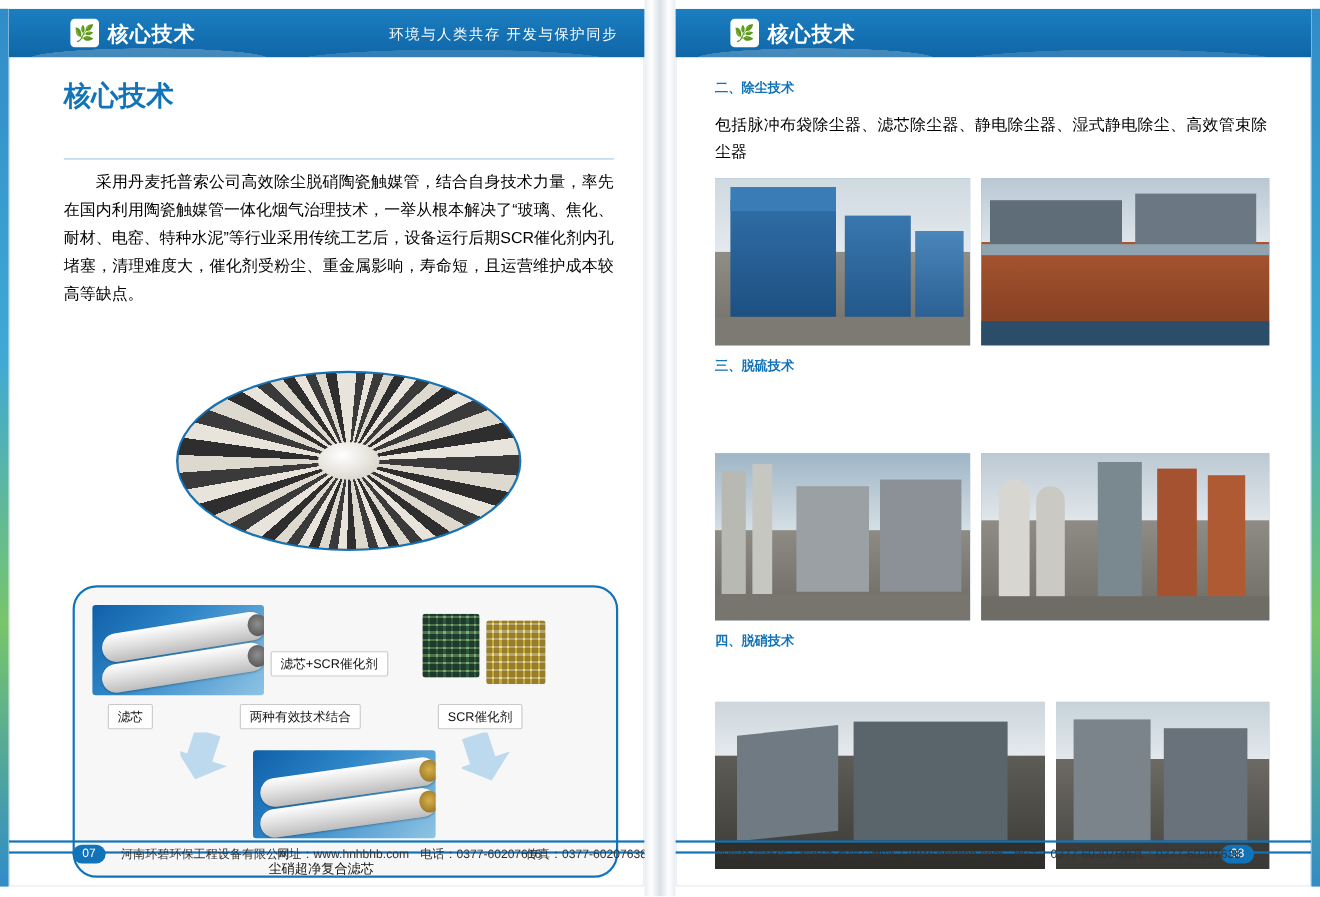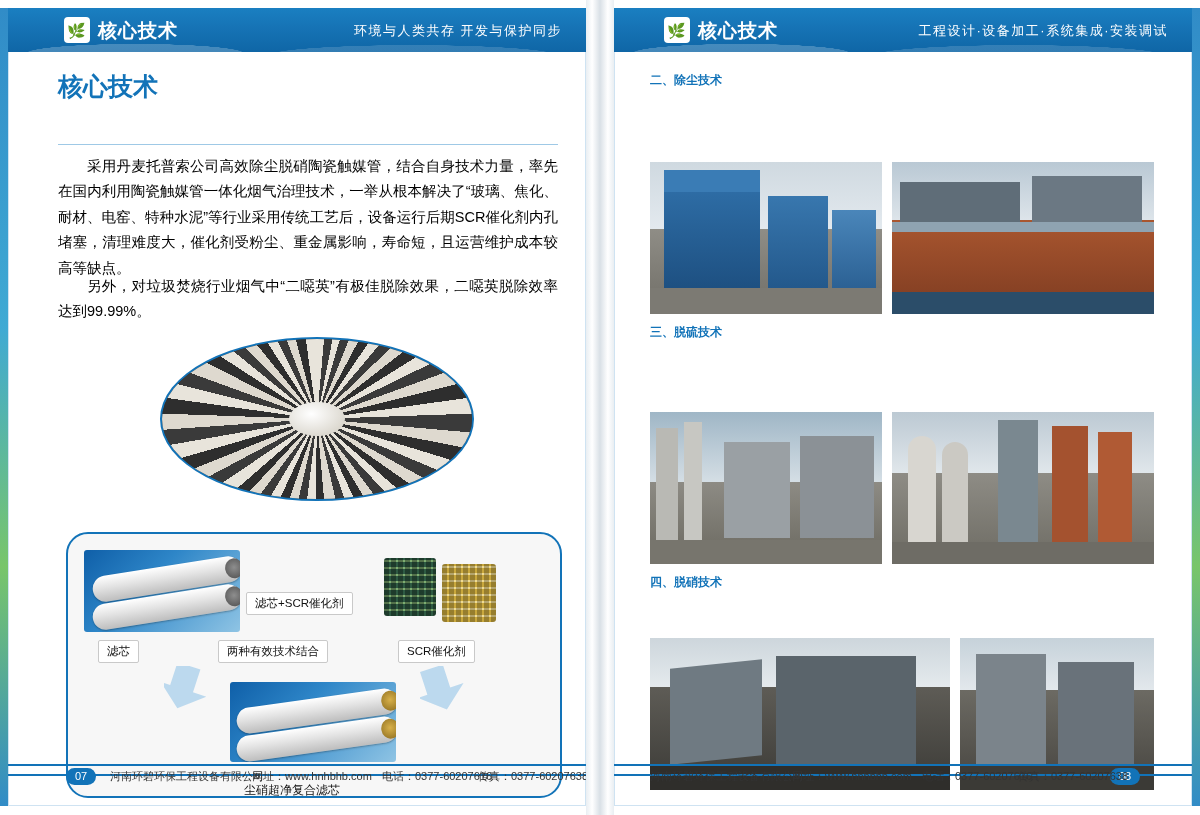--- a/index.html
+++ b/index.html
@@ -212,21 +212,20 @@
     </div>
 
     <div class="content">
 
       <div class="h1">核心技术</div>
 
       <div class="divider" style="top:92px;"></div>
 
       <p class="body indent" style="position:absolute;left:50px;top:102px;width:500px;">采用丹麦托普索公司高效除尘脱硝陶瓷触媒管，结合自身技术力量，率先在国内利用陶瓷触媒管一体化烟气治理技术，一举从根本解决了“玻璃、焦化、耐材、电窑、特种水泥”等行业采用传统工艺后，设备运行后期SCR催化剂内孔堵塞，清理难度大，催化剂受粉尘、重金属影响，寿命短，且运营维护成本较高等缺点。</p>
 
-      <p class="body indent" style="position:absolute;left:50px;top:222px;width:500px;">另外，对垃圾焚烧行业烟气中“二噁英”有极佳脱除效果，二噁英脱除效率达到99.99%。</p>
 
       <div class="ellipse-fig">
         <div class="tubes"></div>
         <div class="core"></div>
       </div>
 
       <div class="diagram">
 
         <div class="d-img" style="left:16px;top:16px;width:156px;height:82px;">
           <div class="pipe" style="left:8px;top:16px;width:150px;transform:rotate(-9deg);">
@@ -276,26 +275,26 @@
   </div>
 
   <div class="page right">
 
     <div class="header">
       <div class="wave"></div>
       <div class="logo-badge">
         <span class="leaf">🌿</span>
       </div>
       <div class="header-title">核心技术</div>
-      <div class="header-slogan">工程设计·设备加工·系统集成·安装调试</div>
     </div>
 
     <div class="content">
 
       <div class="h2" style="position:absolute;left:36px;top:20px;">二、除尘技术</div>
+      <p class="body" style="position:absolute;left:36px;top:50px;width:502px;">包括脉冲布袋除尘器、滤芯除尘器、静电除尘器、湿式静电除尘、高效管束除尘器</p>
 
       <div class="photo" style="left:36px;top:110px;width:232px;height:152px;">
         <div class="sky" style="background:linear-gradient(180deg,#cfd9e0,#e4eaef);"></div>
         <div class="ground" style="background:linear-gradient(180deg,#8f8d86,#6f6d66);"></div>
         <div style="position:absolute;left:14px;top:20px;width:96px;height:110px;background:linear-gradient(180deg,#2f6fa8,#1d4f80);"></div>
         <div style="position:absolute;left:14px;top:8px;width:96px;height:22px;background:#3a7cb5;"></div>
         <div style="position:absolute;left:118px;top:34px;width:60px;height:96px;background:linear-gradient(180deg,#3877ae,#22578a);"></div>
         <div style="position:absolute;left:182px;top:48px;width:44px;height:82px;background:linear-gradient(180deg,#4a86ba,#2a5f92);"></div>
         <div style="position:absolute;left:0;bottom:0;width:100%;height:26px;background:#7c7a73;"></div>
       </div>

